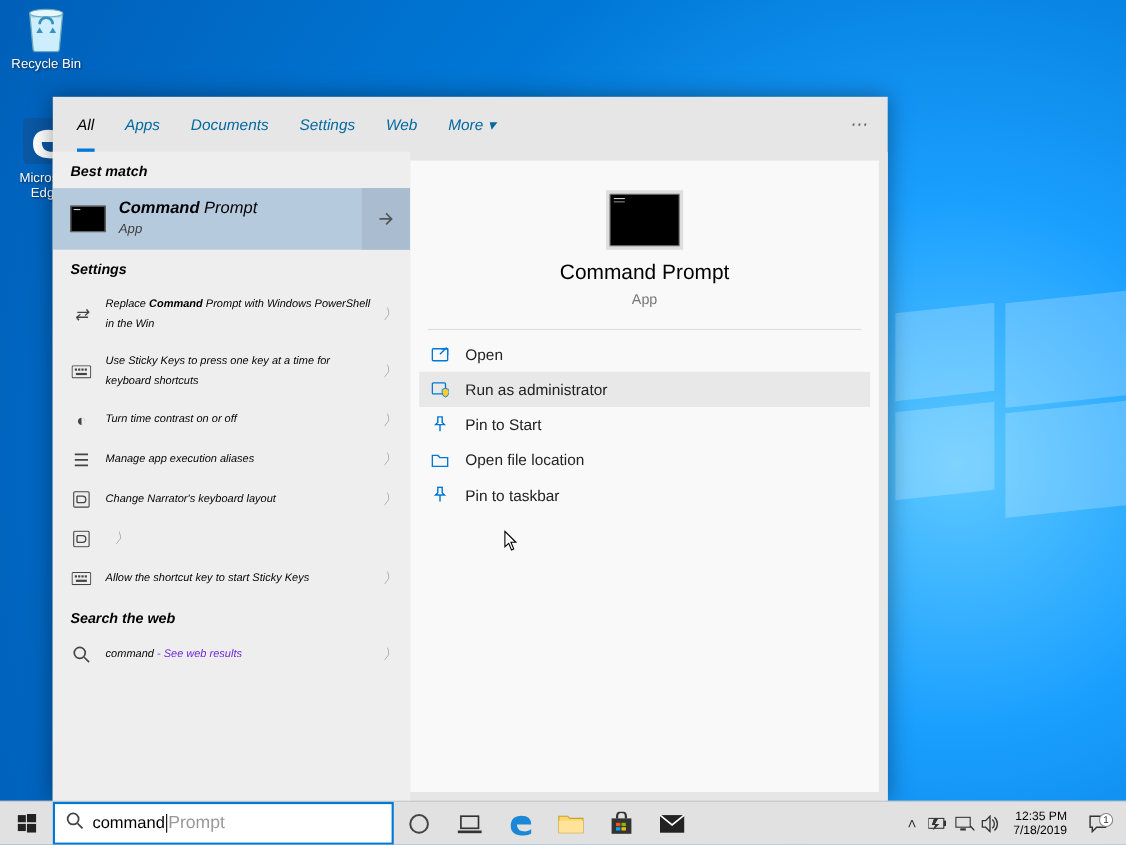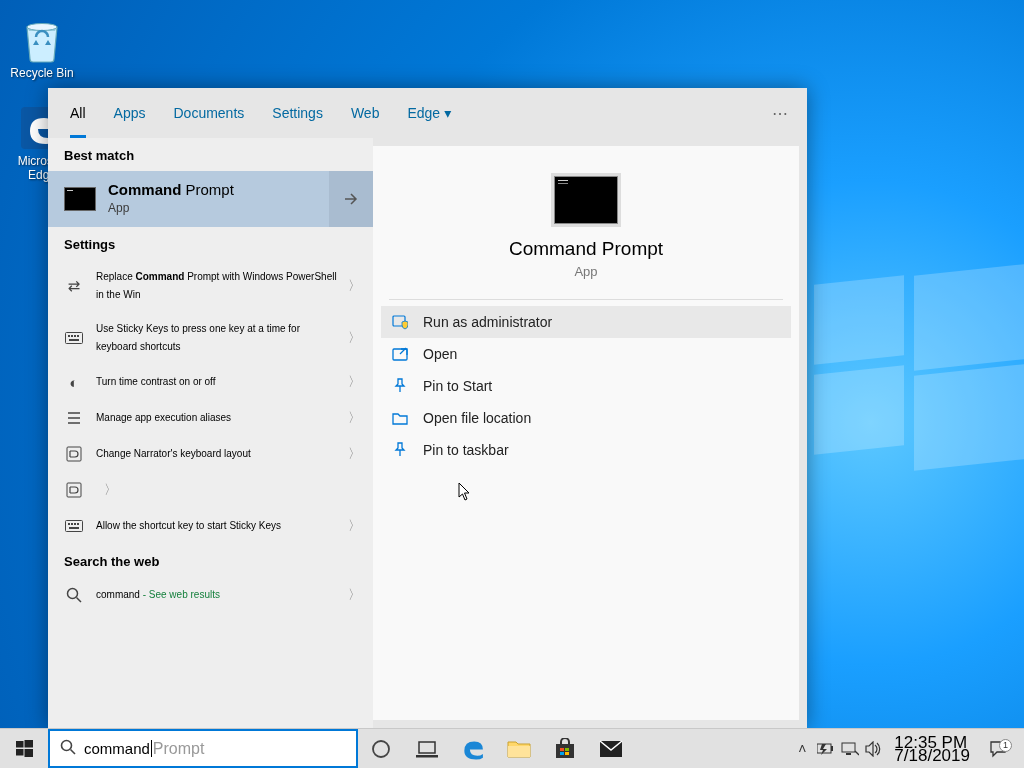--- a/index.html
+++ b/index.html
@@ -9,55 +9,55 @@
 .desktop {
   position: relative; width: 1024px; height: 768px;
   background: radial-gradient(circle at 85% 55%, #5cc8ff 0%, #1a9fff 25%, #0078d7 55%, #005fb8 100%);
 }
 
 
 .desktop-icon { position: absolute; width: 76px; text-align: center; color: #fff; font-size: 12px; cursor: pointer; }
 .desktop-icon .icon-img { width: 48px; height: 48px; margin: 0 auto 2px; display:flex; align-items:center; justify-content:center; }
 .desktop-icon .label { text-shadow: 1px 1px 2px rgba(0,0,0,.6); line-height: 14px; }
 
-.recycle-bin { top: 16px; left: 4px; }
+.recycle-bin { top: 1px; left: 4px; }
 .edge-icon-d { top: 104px; left: 4px; }
 
 
 .search-panel {
   position: absolute; left: 48px; bottom: 40px; width: 759px; height: 640px;
   background: #e6e6e6; box-shadow: 0 0 20px rgba(0,0,0,.4);
   display: flex; flex-direction: column;
 }
-.sp-tabs { height: 50px; display: flex; align-items: center; padding: 0 8px; }
+.sp-tabs { height: 50px; display: flex; align-items: center; padding: 0 8px; font-style: italic; }
 .sp-tab { padding: 0 14px; height: 50px; display:flex; align-items:center; font-size: 14px; color:#0369a1; cursor:pointer; position:relative; }
 .sp-tab.active { color:#000; }
 .sp-tab.active::after { content:""; position:absolute; left:14px; right:14px; bottom:0; height:3px; background:#0078d7; }
 .sp-tab.more .chev { margin-left:4px; }
 .sp-right { margin-left:auto; display:flex; align-items:center; }
 .sp-ell { width:36px; text-align:center; color:#666; font-size:16px; cursor:pointer; letter-spacing:2px; }
 
 .sp-body { flex:1; display:flex; background:#e6e6e6; min-height:0; }
-.sp-left { width: 325px; background:#eeeeee; overflow:hidden; padding-bottom:8px; }
+.sp-left { width: 325px; background:#eeeeee; overflow:hidden; padding-bottom:8px;font-style:italic; }
 .sp-preview { flex:1; background:#f9f9f9; margin:8px 8px 8px 0; display:flex; flex-direction:column; }
 
 .sec-label { font-size:13px; font-weight:600; color:#000; padding: 10px 16px 8px; }
 
 .best-match { display:flex; align-items:center; background:#b6cade; height:56px; cursor:pointer; }
 .best-match .thumb { width:32px; height:24px; background:#000; margin:0 12px 0 16px; border:1px solid #666; position:relative; }
 .best-match .thumb::after { content:""; position:absolute; top:2px; left:2px; width:6px; height:1px; background:#ccc; }
 .best-match .txt { flex:1; font-size:15px; line-height:18px; }
 .best-match .sub { font-size:12px; color:#3c3c3c; }
 .best-match .arrow-box { width:44px; height:56px; background:#a9bcd0; display:flex; align-items:center; justify-content:center; color:#555; }
 
 .list-row { display:flex; align-items:center; padding: 8px 12px 8px 16px; cursor:pointer; }
 .list-row .ico { width:20px; height:20px; margin-right:12px; color:#444; display:flex; align-items:center; justify-content:center; font-size:15px; flex-shrink:0; }
 .list-row .txt { flex:1; font-size:10px; color:#000; line-height:18px; }
 .list-row .chev { color:#888; font-size:13px; margin-left:8px; }
-.list-row .dim { color:#15803d; }
+.list-row .dim { color:#6d28d9; }
 
 
 .pv-icon { width:64px; height:48px; background:#000; border:1px solid #888; margin: 30px auto 14px; outline: 3px solid #ddd; position:relative; }
 .pv-icon::after { content:""; position:absolute; top:3px; left:3px; width:10px; height:1px; background:#ccc; box-shadow: 0 3px 0 #888; }
 .pv-title { text-align:center; font-size:19px; color:#000; }
 .pv-sub { text-align:center; font-size:13px; color:#777; margin-top:4px; margin-bottom:20px; }
 .pv-sep { height:1px; background:#ddd; margin: 0 16px 6px; }
 .pv-action { display:flex; align-items:center; height:32px; padding:0 10px; margin: 0 8px; font-size:14px; color:#222; cursor:pointer; border-radius:0; }
 .pv-action.hover { background:#e8e8e8; }
 .pv-action .ico { width:18px; height:18px; margin-right:14px; color:#0078d7; display:flex; align-items:center; justify-content:center; }
@@ -72,21 +72,21 @@
 .tb-search.focus { border:2px solid #0078d7; }
 .tb-search .s-ico { color:#555; margin-right:8px; }
 .tb-search .query { font-size:15px; color:#000; }
 .tb-search .caret { display:inline-block; width:1px; height:17px; background:#000; vertical-align:middle; margin:0 1px; }
 .tb-search .placeholder { color:#999; }
 .tb-icons { display:flex; align-items:center; }
 .tb-btn { width:46px; height:40px; display:flex; align-items:center; justify-content:center; cursor:pointer; color:#333; }
 .tb-btn svg { display:block; }
 .tb-tray { margin-left:auto; display:flex; align-items:center; padding-right:0; }
 .tray-ico { width:24px; height:40px; display:flex; align-items:center; justify-content:center; color:#333; cursor:pointer; font-size:14px; }
-.tray-clock { font-size:17px; line-height:13px; text-align:left; padding:0 8px; color:#000; }
+.tray-clock { font-size:11px; line-height:13px; text-align:right; padding:0 8px; color:#000; }
 .tray-notif { width:40px; display:flex; align-items:center; justify-content:center; cursor:pointer; position:relative; }
 .tray-notif .badge { position:absolute; bottom:6px; right:6px; background:#fff; color:#333; border:1px solid #888; border-radius:50%; width:13px; height:13px; font-size:9px; display:flex; align-items:center; justify-content:center; }
 .tb-showdesk { width:6px; border-left:1px solid #bbb; cursor:pointer; }
 
 
 .winlogo-bg { position:absolute; right:0; top:270px; width:210px; height:210px; opacity:.85; }
 .winlogo-bg .sq { position:absolute; background:rgba(255,255,255,.25); }
 </style>
 </head>
 <body>
@@ -125,21 +125,21 @@
   </div>
 
   <div class="search-panel">
     <div class="sp-tabs">
       <div class="sp-tab active">All</div>
       <div class="sp-tab">Apps</div>
       <div class="sp-tab">Documents</div>
       <div class="sp-tab">Settings</div>
       <div class="sp-tab">Web</div>
       <div class="sp-tab more">
-          <span>Edge</span>
+          <span>More</span>
           <span class="chev">▾</span>
         </div>
       <div class="sp-right">
         <div class="sp-ell">⋯</div>
       </div>
     </div>
 
     <div class="sp-body">
       <div class="sp-left">
         <div class="sec-label">Best match</div>
@@ -237,38 +237,38 @@
           <div class="chev">〉</div>
         </div>
       </div>
 
       <div class="sp-preview">
         <div class="pv-icon"></div>
         <div class="pv-title">Command Prompt</div>
         <div class="pv-sub">App</div>
         <div class="pv-sep"></div>
 
-        <div class="pv-action hover">
-          <div class="ico">
-              <svg width="16" height="16" viewBox="0 0 16 16">
-                <rect x="1" y="2" width="12" height="10" rx="1" fill="none" stroke="#0078d7" stroke-width="1.2"></rect>
-                <path d="M10 8 l3 -1 l3 1 v3 q0 3 -3 4 q-3 -1 -3 -4z" fill="#fc3" stroke="#0078d7" stroke-width=".8"></path>
-              </svg>
-            </div>
-          <span>Run as administrator</span>
-        </div>
         <div class="pv-action">
           <div class="ico">
               <svg width="16" height="16" viewBox="0 0 16 16">
                 <rect x="1" y="3" width="14" height="11" rx="1" fill="none" stroke="#0078d7" stroke-width="1.3"></rect>
                 <path d="M9 3 L15 3 L15 9" fill="none" stroke="#0078d7" stroke-width="1.3"></path>
                 <path d="M8 8 L14 2" stroke="#0078d7" stroke-width="1.3"></path>
               </svg>
             </div>
           <span>Open</span>
+        </div>
+        <div class="pv-action hover">
+          <div class="ico">
+              <svg width="16" height="16" viewBox="0 0 16 16">
+                <rect x="1" y="2" width="12" height="10" rx="1" fill="none" stroke="#0078d7" stroke-width="1.2"></rect>
+                <path d="M10 8 l3 -1 l3 1 v3 q0 3 -3 4 q-3 -1 -3 -4z" fill="#fc3" stroke="#0078d7" stroke-width=".8"></path>
+              </svg>
+            </div>
+          <span>Run as administrator</span>
         </div>
         <div class="pv-action">
           <div class="ico">
               <svg width="16" height="16" viewBox="0 0 16 16">
                 <path d="M6 1 h4 v5 l2 2 h-8 l2 -2 z M8 8 v6" fill="none" stroke="#0078d7" stroke-width="1.3"></path>
               </svg>
             </div>
           <span>Pin to Start</span>
         </div>
         <div class="pv-action">

